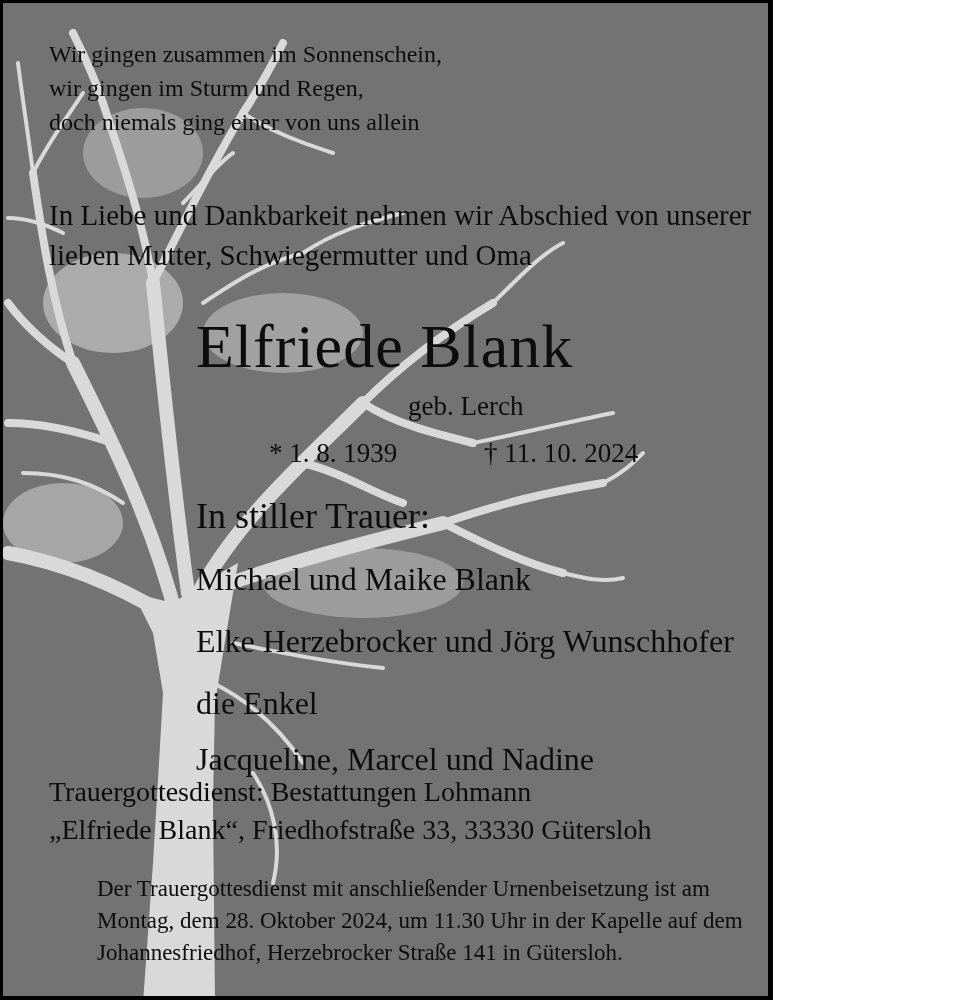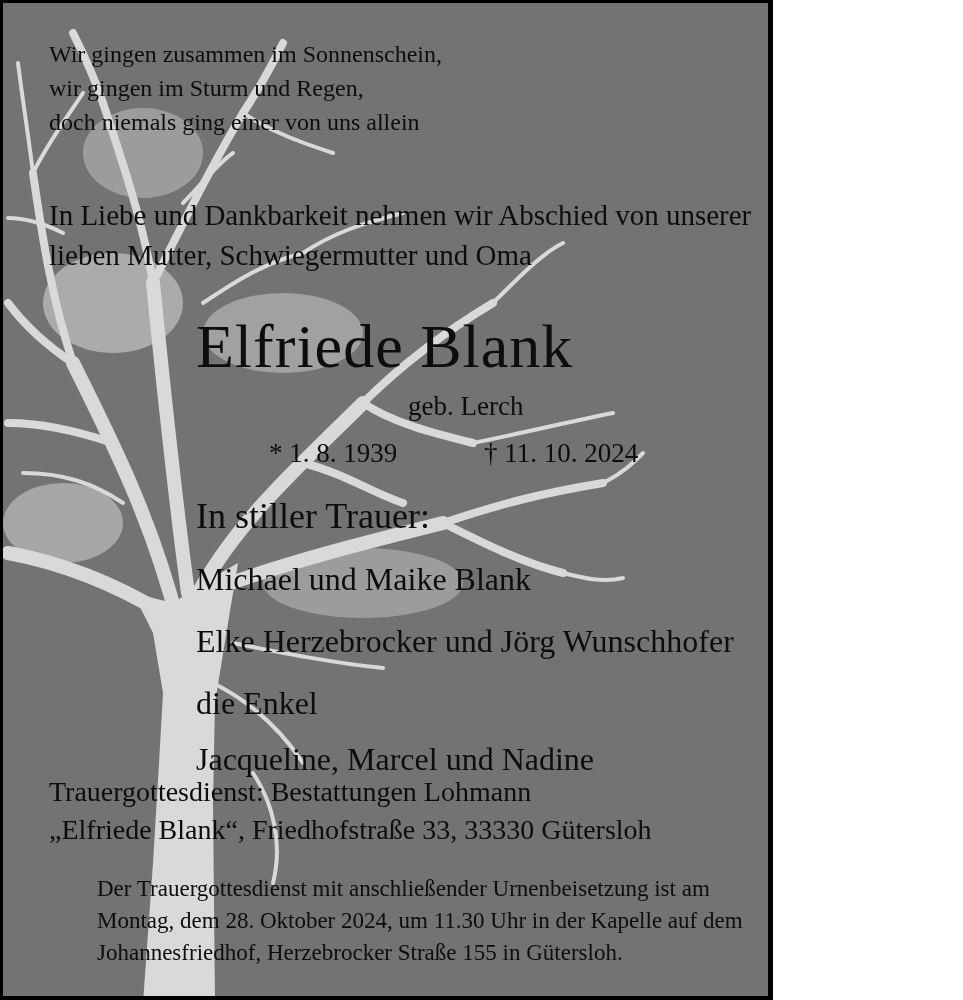--- a/index.html
+++ b/index.html
@@ -118,16 +118,16 @@
   </div>
 
   <div class="txt condolence">
     <div>Trauergottesdienst: Bestattungen Lohmann</div>
     <div>„Elfriede Blank“, Friedhofstraße 33, 33330 Gütersloh</div>
   </div>
 
   <div class="txt service">
     <div>Der Trauergottesdienst mit anschließender Urnenbeisetzung ist am</div>
     <div>Montag, dem 28. Oktober 2024, um 11.30 Uhr in der Kapelle auf dem</div>
-    <div>Johannesfriedhof, Herzebrocker Straße 155 in Gütersloh.</div>
+    <div>Johannesfriedhof, Herzebrocker Straße 141 in Gütersloh.</div>
   </div>
 
 </div>
 
 </body></html>

